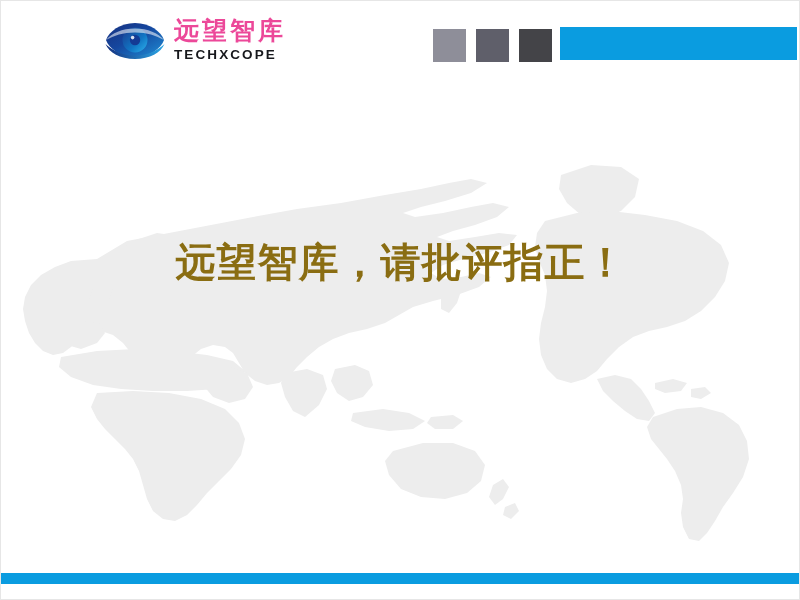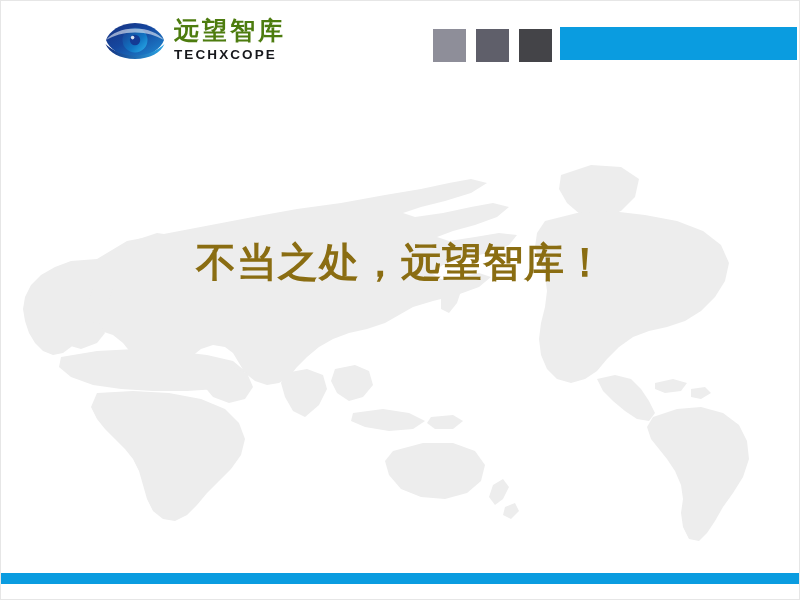--- a/index.html
+++ b/index.html
@@ -49,21 +49,21 @@
   #logo-text {
     display: flex;
     flex-direction: column;
     justify-content: center;
     line-height: 1;
   }
   #logo-cn {
     font-family: "DejaVu Sans", sans-serif;
     font-size: 25px;
     font-weight: bold;
-    color: #4d7c0f;
+    color: #ec4899;
     letter-spacing: 3px;
     white-space: nowrap;
   }
   #logo-en {
     font-family: "Liberation Sans", sans-serif;
     font-size: 13.5px;
     font-weight: bold;
     color: #17181c;
     letter-spacing: 2.1px;
     margin-top: 5px;
@@ -221,17 +221,17 @@
       <span id="logo-cn">远望智库</span>
       <span id="logo-en">TECHXCOPE</span>
     </span>
   </div>
 
   <div class="deco-sq" id="deco-sq-1"></div>
   <div class="deco-sq" id="deco-sq-2"></div>
   <div class="deco-sq" id="deco-sq-3"></div>
   <div id="header-bar"></div>
 
-  <div id="title">不当之处，远望智库！</div>
+  <div id="title">远望智库，请批评指正！</div>
 
   <div id="footer-bar"></div>
 
 </div>
 
 </body></html>

